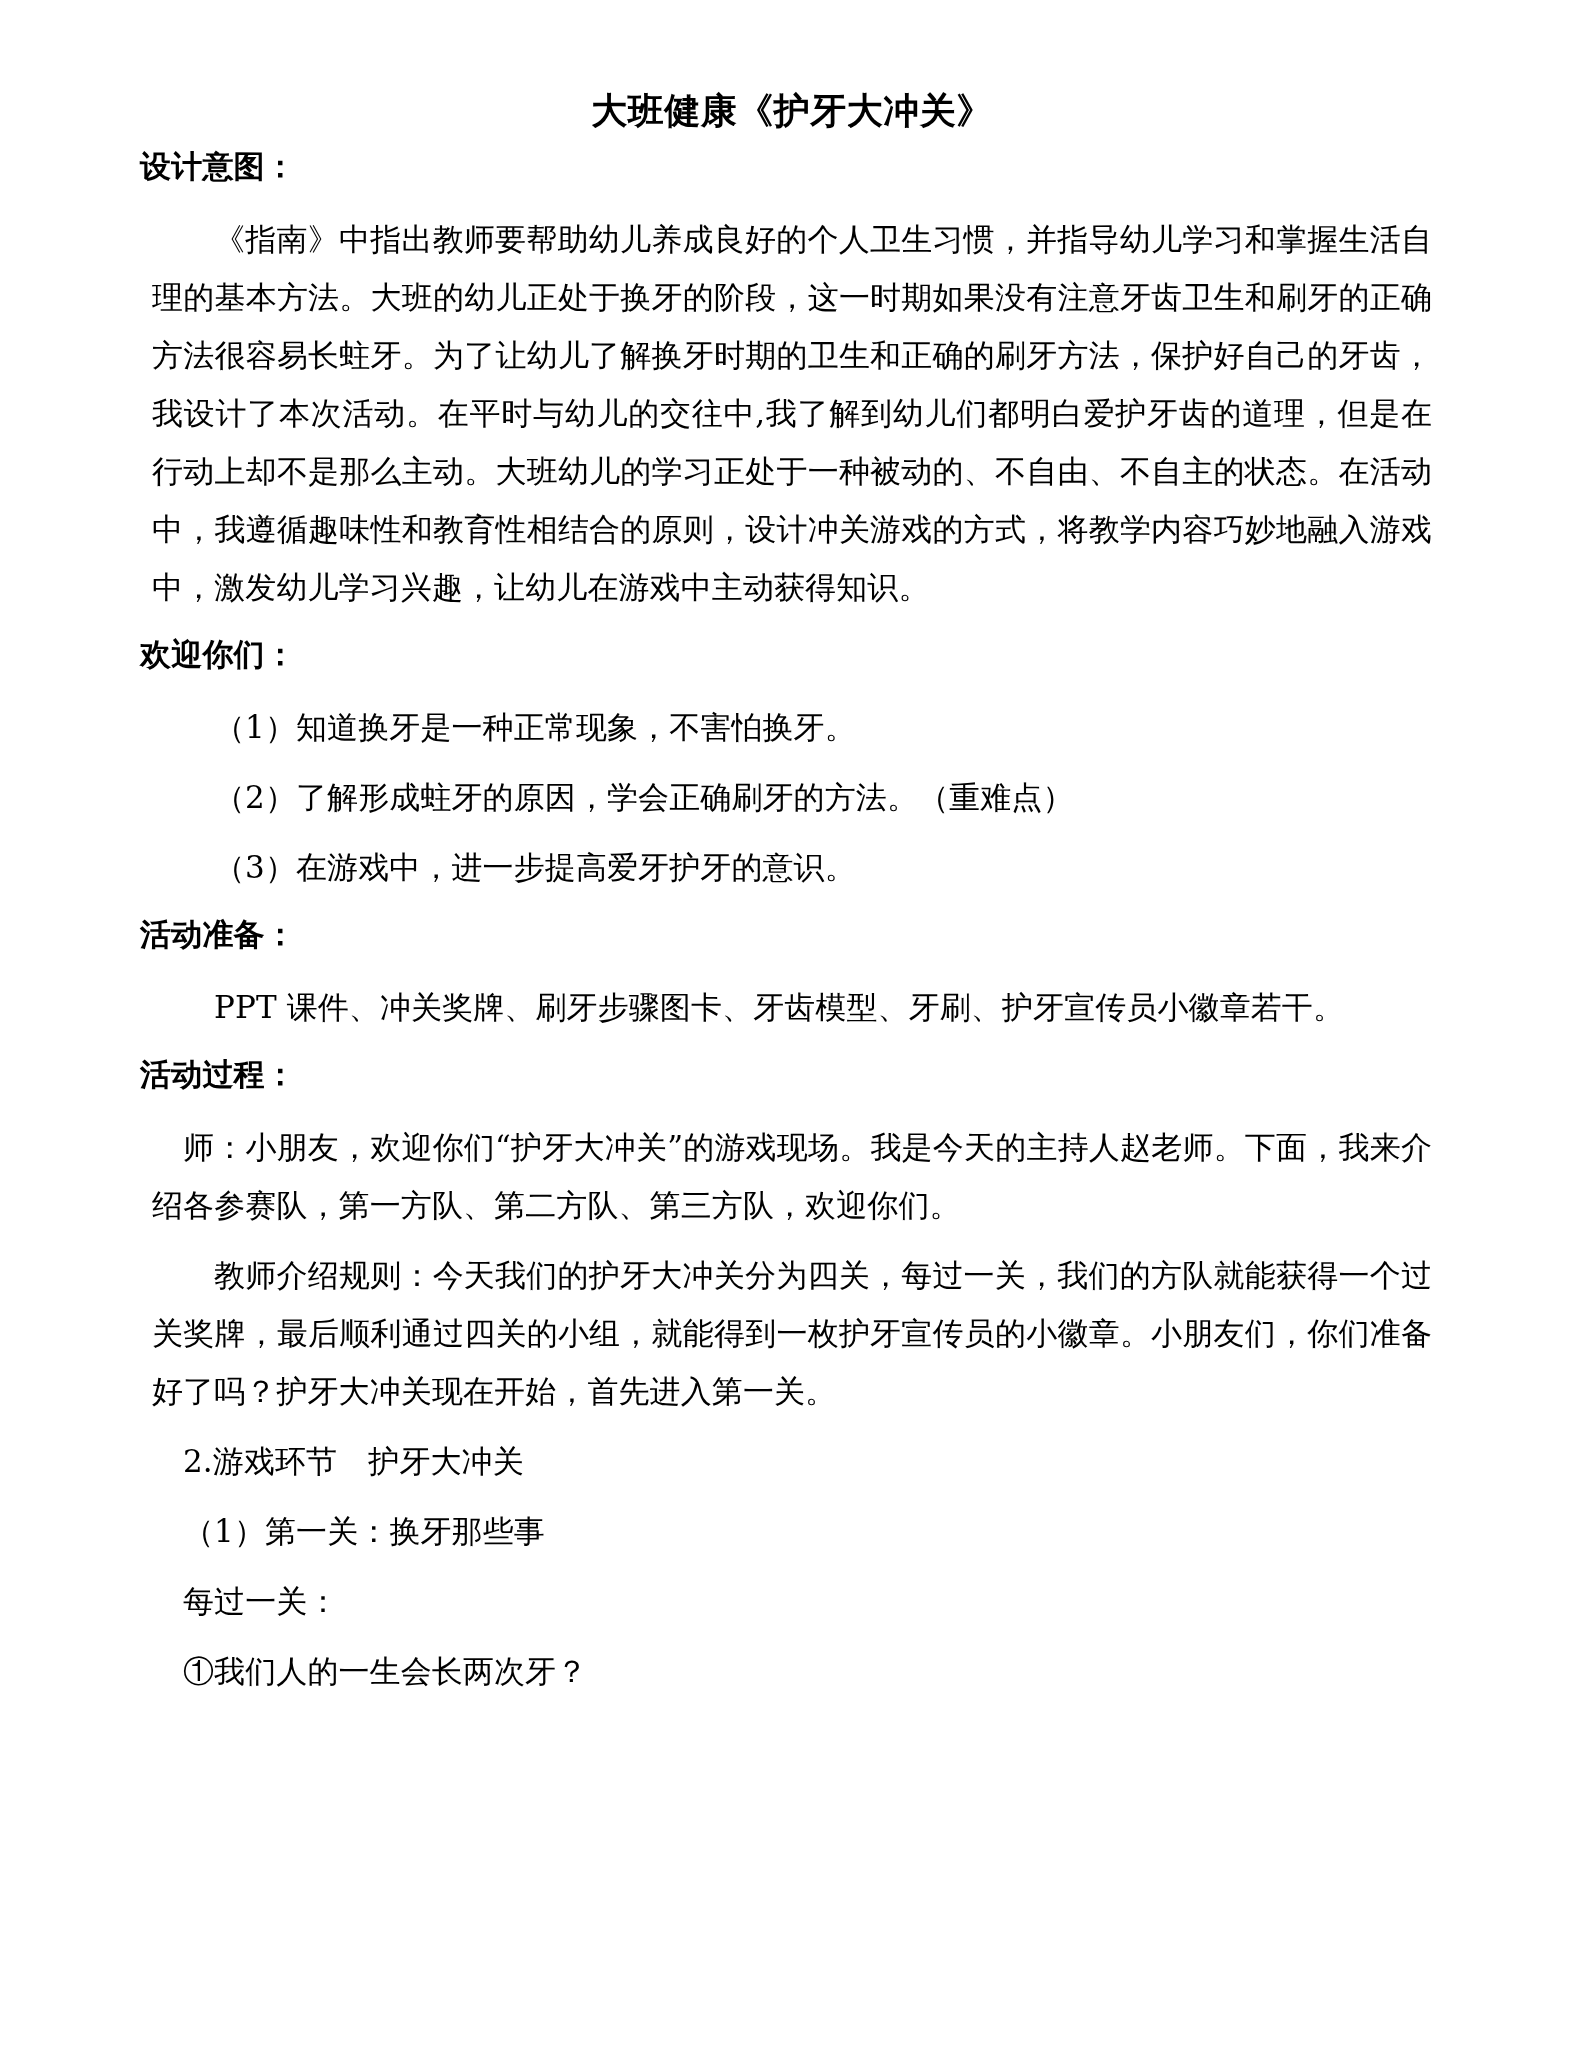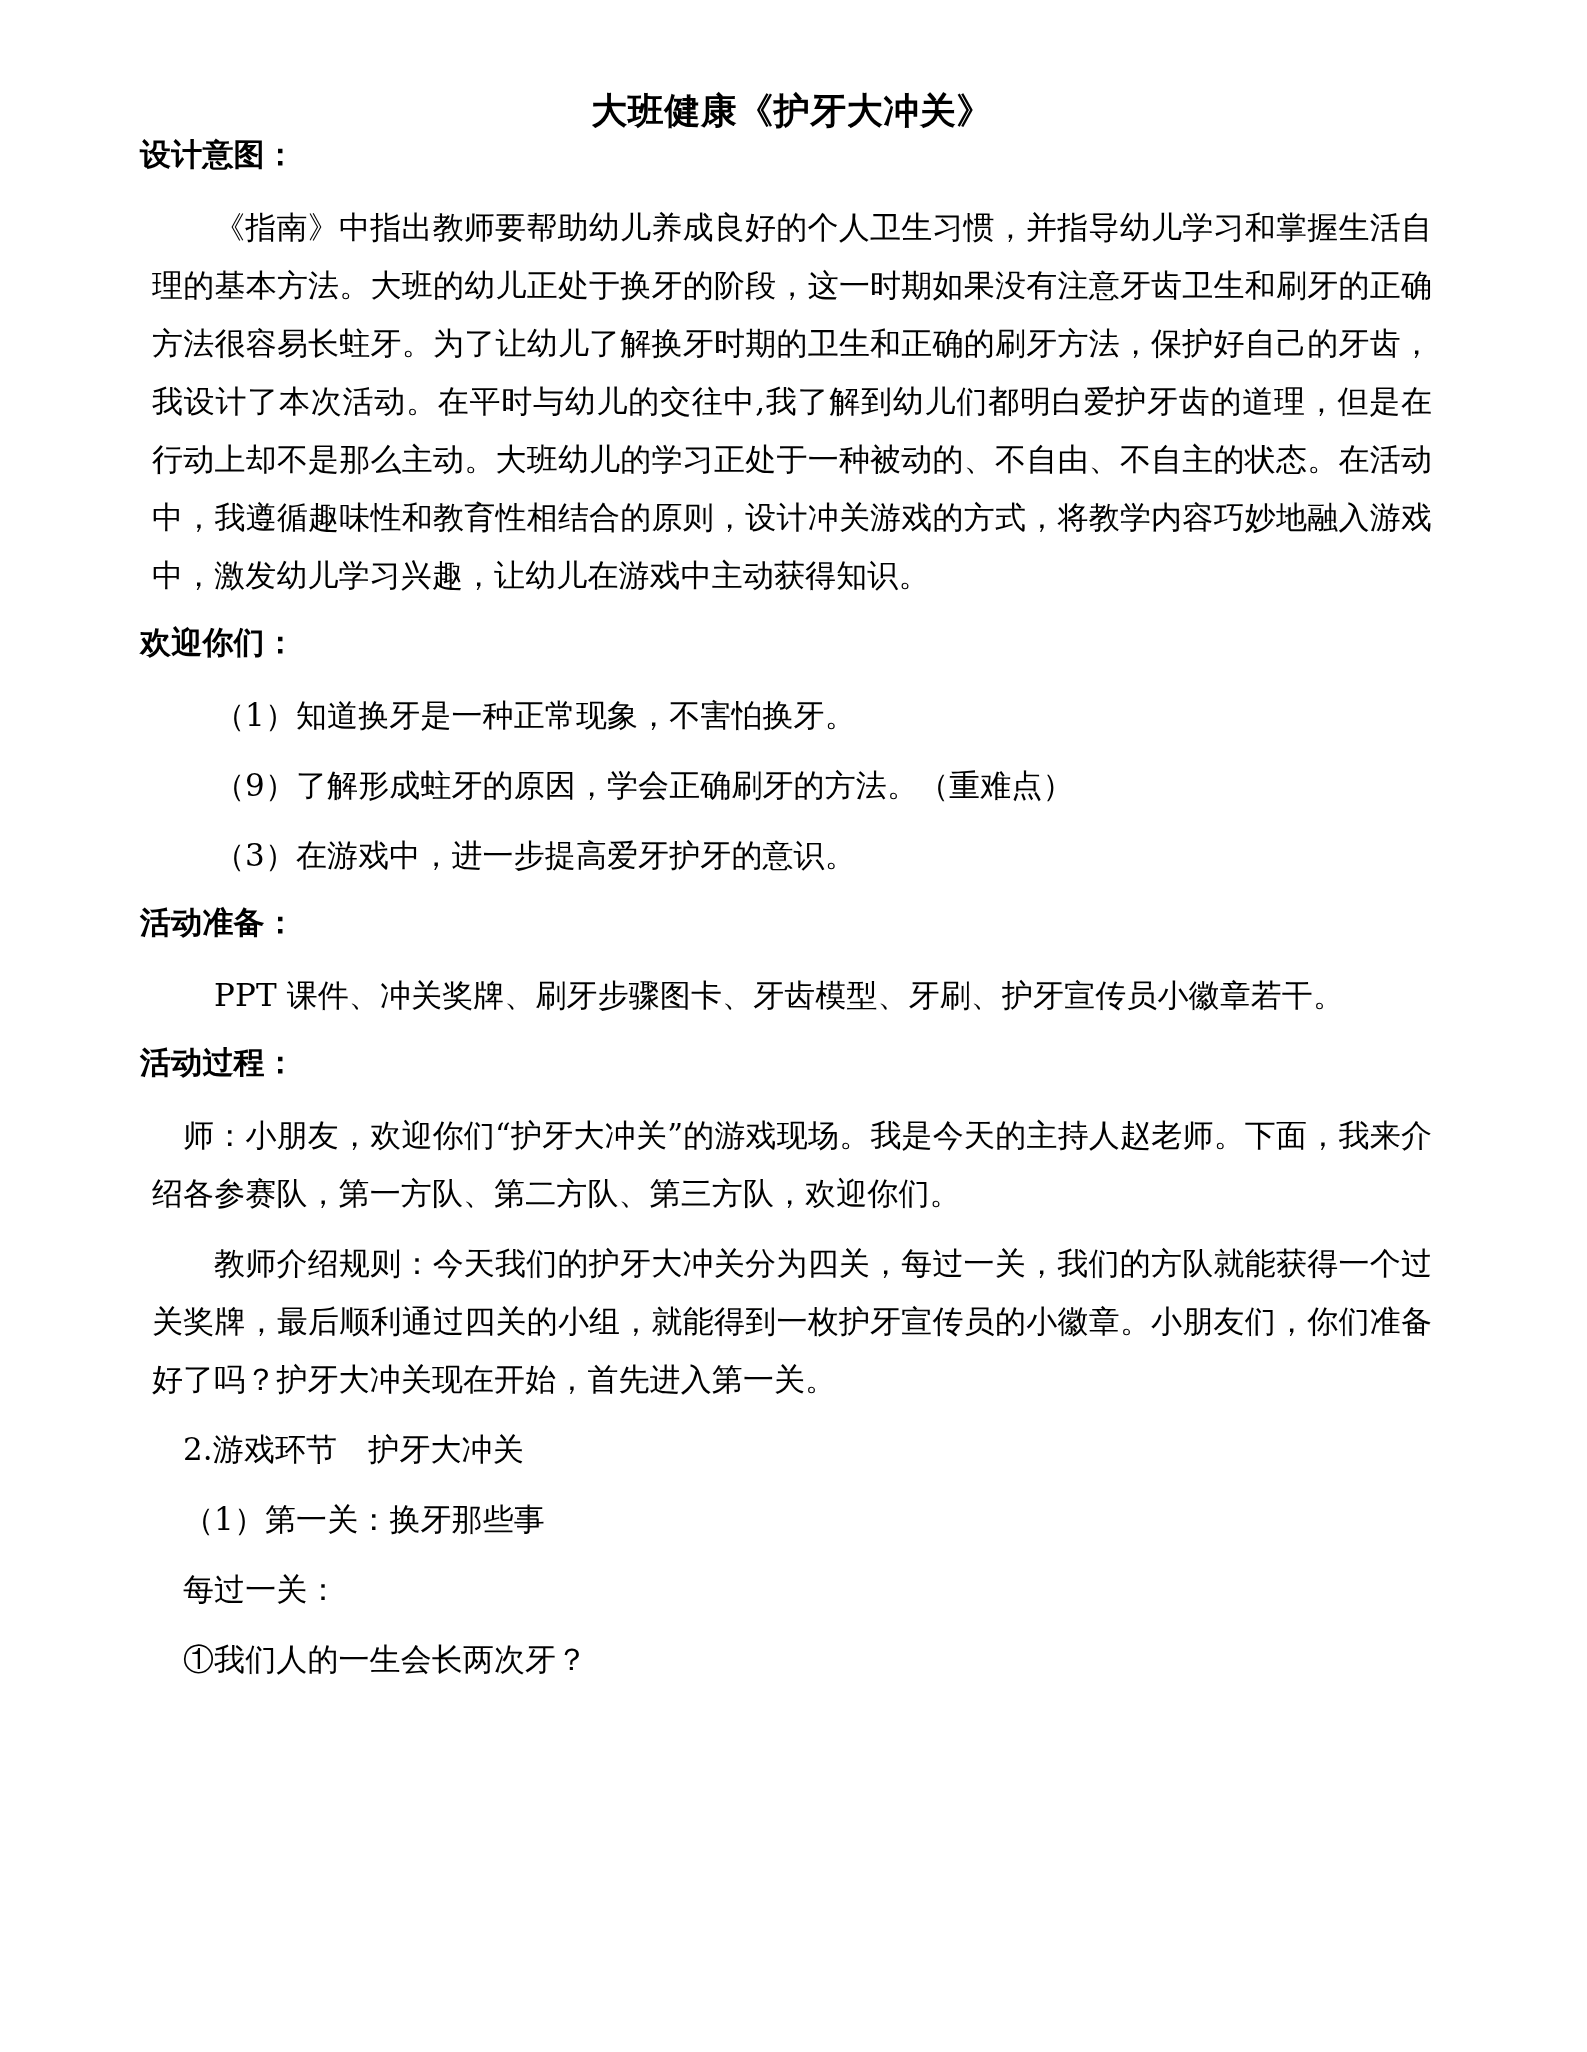--- a/index.html
+++ b/index.html
@@ -27,21 +27,21 @@
     left: 140px;
     top: 0;
     width: 1304px;
   }
   .doc-title {
     text-align: center;
     font-size: 36px;
     font-weight: bold;
     line-height: 1.0;
     margin-top: 92px;
-    margin-bottom: 0;
+    margin-bottom: 12px;
     letter-spacing: 0.5px;
     font-family: "DejaVu Serif", "Liberation Serif", serif;
   }
   .h-sec {
     font-size: 31px;
     font-weight: bold;
     line-height: 58px;
     margin: 0;
     letter-spacing: 0.2px;
     font-family: Liberation Mono, monospace;
@@ -67,21 +67,21 @@
 <div class="page">
   <div class="doc-body">
 
     <h1 class="doc-title">大班健康《护牙大冲关》</h1>
 
     <div class="h-sec">设计意图：</div>
     <p class="para indent2">《指南》中指出教师要帮助幼儿养成良好的个人卫生习惯，并指导幼儿学习和掌握生活自理的基本方法。大班的幼儿正处于换牙的阶段，这一时期如果没有注意牙齿卫生和刷牙的正确方法很容易长蛀牙。为了让幼儿了解换牙时期的卫生和正确的刷牙方法，保护好自己的牙齿，我设计了本次活动。在平时与幼儿的交往中,我了解到幼儿们都明白爱护牙齿的道理，但是在行动上却不是那么主动。大班幼儿的学习正处于一种被动的、不自由、不自主的状态。在活动中，我遵循趣味性和教育性相结合的原则，设计冲关游戏的方式，将教学内容巧妙地融入游戏中，激发幼儿学习兴趣，让幼儿在游戏中主动获得知识。</p>
 
     <div class="h-sec">欢迎你们：</div>
     <p class="para indent2">（1）知道换牙是一种正常现象，不害怕换牙。</p>
-    <p class="para indent2">（9）了解形成蛀牙的原因，学会正确刷牙的方法。（重难点）</p>
+    <p class="para indent2">（2）了解形成蛀牙的原因，学会正确刷牙的方法。（重难点）</p>
     <p class="para indent2">（3）在游戏中，进一步提高爱牙护牙的意识。</p>
 
     <div class="h-sec">活动准备：</div>
     <p class="para indent2">PPT 课件、冲关奖牌、刷牙步骤图卡、牙齿模型、牙刷、护牙宣传员小徽章若干。</p>
 
     <div class="h-sec">活动过程：</div>
     <p class="para indent1">师：小朋友，欢迎你们“护牙大冲关”的游戏现场。我是今天的主持人赵老师。下面，我来介绍各参赛队，第一方队、第二方队、第三方队，欢迎你们。</p>
     <p class="para indent2">教师介绍规则：今天我们的护牙大冲关分为四关，每过一关，我们的方队就能获得一个过关奖牌，最后顺利通过四关的小组，就能得到一枚护牙宣传员的小徽章。小朋友们，你们准备好了吗？护牙大冲关现在开始，首先进入第一关。</p>
     <p class="para indent1">2.游戏环节　护牙大冲关</p>
     <p class="para indent1">（1）第一关：换牙那些事</p>

